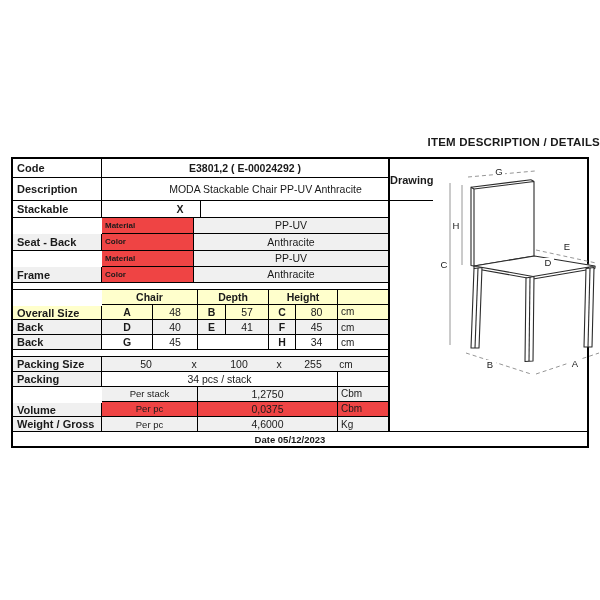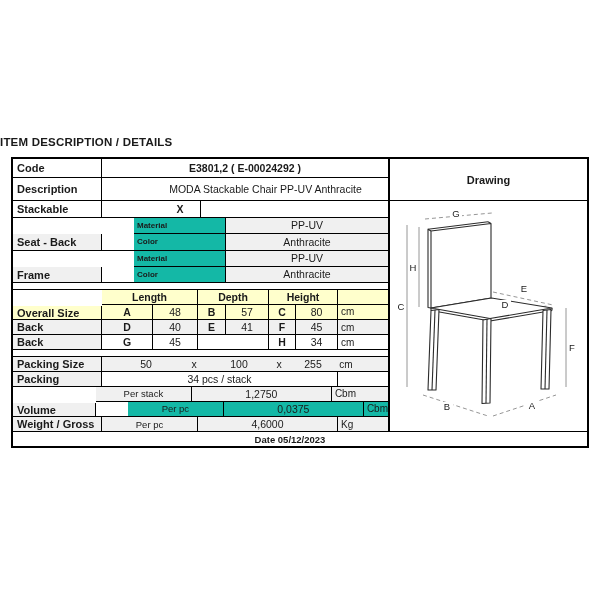--- a/index.html
+++ b/index.html
@@ -1,47 +1,47 @@
 <!DOCTYPE html>
 <html><head>
 <meta charset="utf-8">
 <style>
   * { box-sizing: border-box; margin: 0; padding: 0; }
   html,body { width:600px; height:600px; background:#fff; }
   body { font-family:"Liberation Sans","DejaVu Sans",sans-serif; color:#1a1a1a; position:relative; }
 
   .page { position:absolute; inset:0; background:#fff; }
 
-  .title { position:absolute; top:136px; left:0; width:600px; text-align:left;
+  .title { position:absolute; top:136px; left:0; width:600px; text-align:right;
            font-weight:bold; font-size:11.5px; letter-spacing:.2px; }
 
   .spec-table { position:absolute; left:11px; top:157px; width:578px; border:2px solid #000; background:#fff; }
   .main { display:flex; }
   .left { width:377px; border-right:2px solid #000; display:flex; flex-direction:column; }
-  .right { flex:1; display:flex; flex-direction:column; }
+  .right { flex:1; display:flex; flex-direction:row; }
 
   .r { display:flex; border-bottom:1px solid #000; background:#fff; }
   .c { border-right:1px solid #000; display:flex; align-items:center; justify-content:center;
        font-size:10.5px; overflow:hidden; white-space:nowrap; }
   .c.end { border-right:none; }
   .fx { flex:1; }
   .lbl { justify-content:flex-start; padding-left:4px; font-weight:bold; font-size:11px; }
   .sublbl { justify-content:flex-start; padding-left:3px; font-weight:bold; font-size:8px; }
   .unit { justify-content:flex-start; padding-left:3px; font-size:10px; }
   .small { font-size:9.5px; }
   .bold { font-weight:bold; }
 
   .grp { display:flex; border-bottom:1px solid #000; }
   .grp-label { width:89px; border-right:1px solid #000; display:flex; align-items:center;
                padding-left:4px; font-weight:bold; font-size:11px;margin-top:16px; }
   .grp-rows { flex:1; display:flex; flex-direction:column; }
   .grp-rows .r:last-child { border-bottom:none; }
 
   .gray { background:#f0f0f0; }
-  .lightest { background:#14b8a6;margin-left:32px; }
+  .lightest { background:#ef4444; }
   .yellow { background:#ffffcc; }
 
   .gap { height:7px; border-bottom:1px solid #000; background:#fff; }
 
   
   .w89 { width:89px; } .w58 { width:58px;margin-top:41px; } .w41 { width:41px; }
   .w92 { width:92px; } .w96 { width:96px; } .w140 { width:140px; }
   .wA { width:51px; } .wAv { width:45px; } .wB { width:28px; } .wBv { width:43px; }
   .wC { width:27px; } .wCv { width:42px; }
   .wLen { width:96px; } .wDep { width:71px; } .wHei { width:69px; }
@@ -119,21 +119,21 @@
             </div>
           </div>
         </div>
 
         <div class="gap"></div>
 
         <div class="grp hg30">
           <div class="grp-label yellow">Overall Size</div>
           <div class="grp-rows">
             <div class="r h15 yellow">
-              <div class="c wLen bold">Length</div>
+              <div class="c wLen bold">Chair</div>
               <div class="c wDep bold">Depth</div>
               <div class="c wHei bold">Height</div>
               <div class="c fx end"></div>
             </div>
             <div class="r h15 yellow">
               <div class="c wA bold">A</div>
               <div class="c wAv">48</div>
               <div class="c wB bold">B</div>
               <div class="c wBv">57</div>
               <div class="c wC bold">C</div>

